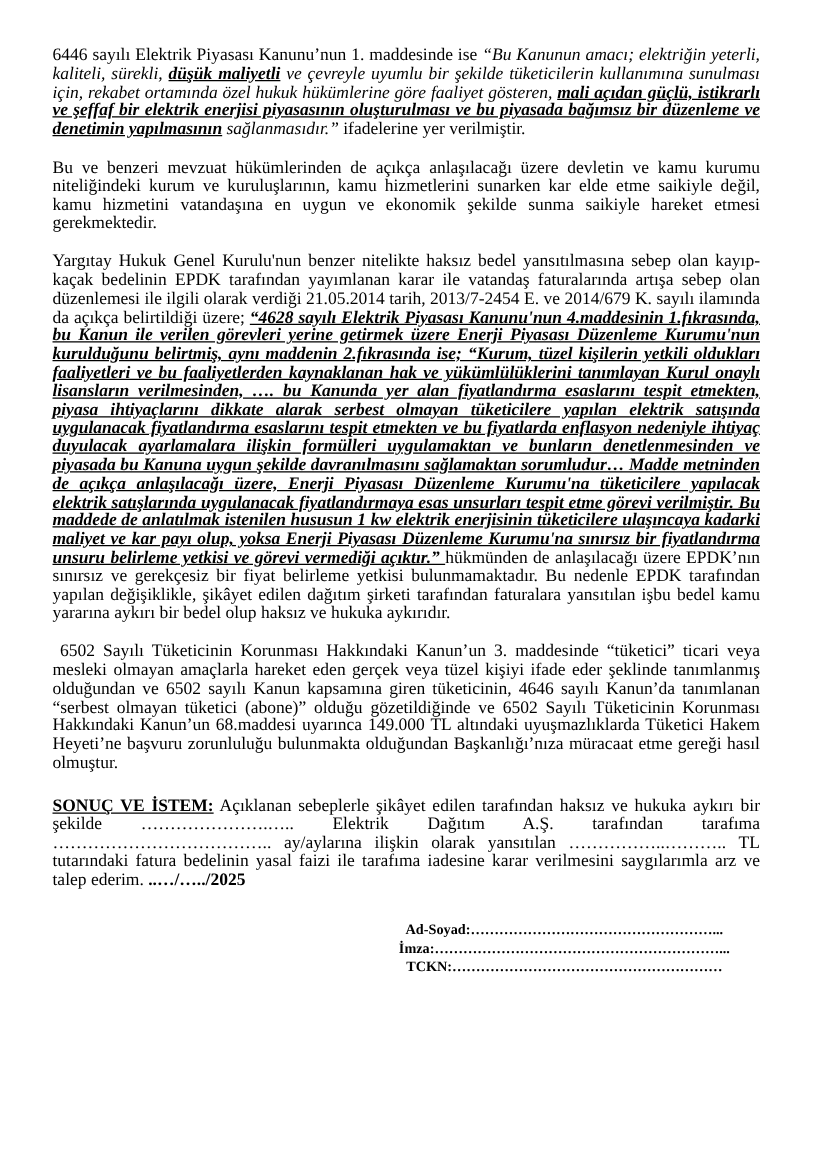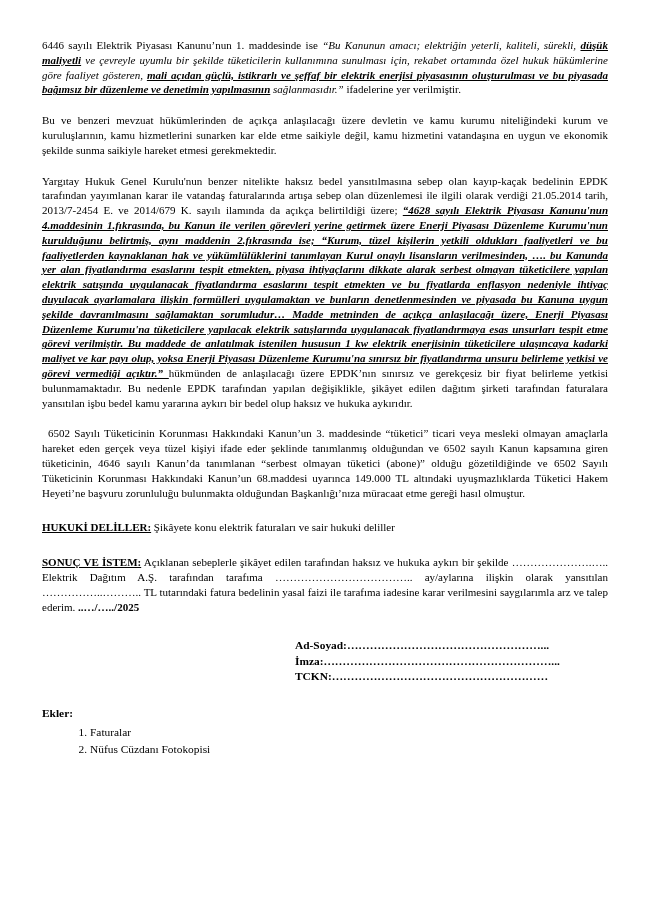--- a/index.html
+++ b/index.html
@@ -16,35 +16,35 @@
   }
   .page {
     box-sizing: border-box;
     width: 650px;
     height: 920px;
     padding: 38px 42px 20px 42px;
     background: #ffffff;
   }
   .doc p {
     margin: 0 0 16px 0;
-    font-size: 11px;
+    font-size: 14px;
     line-height: 14.8px;
     text-align: justify;
   }
   .b { font-weight: bold; }
   .i { font-style: italic; }
   .u { text-decoration: underline; }
   .indent { text-indent: 6px; }
   .gap-sm { margin-bottom: 20px !important; }
   .signature {
     margin: 24px 0 0 253px;
     font-size: 11.4px;
     line-height: 15.2px;
     font-weight: bold;
-    text-align: left;
+    text-align: center;
   }
   .signature div { white-space: nowrap; overflow: hidden; }
   .attachments {
     margin-top: 22px;
     font-size: 11.4px;
     line-height: 14.8px;
   }
   .attachments .title { font-weight: bold; }
   .attachments ol {
     margin: 4px 0 0 0;
@@ -69,37 +69,27 @@
     </p>
 
     <p>
       <span>Yargıtay Hukuk Genel Kurulu'nun benzer nitelikte haksız bedel yansıtılmasına sebep olan kayıp-kaçak bedelinin EPDK tarafından yayımlanan karar ile vatandaş faturalarında artışa sebep olan düzenlemesi ile ilgili olarak verdiği 21.05.2014 tarih, 2013/7-2454 E. ve 2014/679 K. sayılı ilamında da açıkça belirtildiği üzere; </span><span class="b i u">“4628 sayılı Elektrik Piyasası Kanunu'nun 4.maddesinin 1.fıkrasında, bu Kanun ile verilen görevleri yerine getirmek üzere Enerji Piyasası Düzenleme Kurumu'nun kurulduğunu belirtmiş, aynı maddenin 2.fıkrasında ise; “Kurum, tüzel kişilerin yetkili oldukları faaliyetleri ve bu faaliyetlerden kaynaklanan hak ve yükümlülüklerini tanımlayan Kurul onaylı lisansların verilmesinden, …. bu Kanunda yer alan fiyatlandırma esaslarını tespit etmekten, piyasa ihtiyaçlarını dikkate alarak serbest olmayan tüketicilere yapılan elektrik satışında uygulanacak fiyatlandırma esaslarını tespit etmekten ve bu fiyatlarda enflasyon nedeniyle ihtiyaç duyulacak ayarlamalara ilişkin formülleri uygulamaktan ve bunların denetlenmesinden ve piyasada bu Kanuna uygun şekilde davranılmasını sağlamaktan sorumludur… Madde metninden de açıkça anlaşılacağı üzere, Enerji Piyasası Düzenleme Kurumu'na tüketicilere yapılacak elektrik satışlarında uygulanacak fiyatlandırmaya esas unsurları tespit etme görevi verilmiştir. Bu maddede de anlatılmak istenilen hususun 1 kw elektrik enerjisinin tüketicilere ulaşıncaya kadarki maliyet ve kar payı olup, yoksa Enerji Piyasası Düzenleme Kurumu'na sınırsız bir fiyatlandırma unsuru belirleme yetkisi ve görevi vermediği açıktır.” </span><span>hükmünden de anlaşılacağı üzere EPDK’nın sınırsız ve gerekçesiz bir fiyat belirleme yetkisi bulunmamaktadır. Bu nedenle EPDK tarafından yapılan değişiklikle, şikâyet edilen dağıtım şirketi tarafından faturalara yansıtılan işbu bedel kamu yararına aykırı bir bedel olup haksız ve hukuka aykırıdır.</span>
     </p>
 
     <p class="indent gap-sm">
       <span>6502 Sayılı Tüketicinin Korunması Hakkındaki Kanun’un 3. maddesinde “tüketici” ticari veya mesleki olmayan amaçlarla hareket eden gerçek veya tüzel kişiyi ifade eder şeklinde tanımlanmış olduğundan ve 6502 sayılı Kanun kapsamına giren tüketicinin, 4646 sayılı Kanun’da tanımlanan “serbest olmayan tüketici (abone)” olduğu gözetildiğinde ve 6502 Sayılı Tüketicinin Korunması Hakkındaki Kanun’un 68.maddesi uyarınca 149.000 TL altındaki uyuşmazlıklarda Tüketici Hakem Heyeti’ne başvuru zorunluluğu bulunmakta olduğundan Başkanlığı’nıza müracaat etme gereği hasıl olmuştur.</span>
     </p>
 
-    <p class="gap-sm">
-      <span class="b u">HUKUKİ DELİLLER:</span><span> Şikâyete konu elektrik faturaları ve sair hukuki deliller</span>
-    </p>
 
 
     <p>
       <span class="b u">SONUÇ VE İSTEM:</span><span> Açıklanan sebeplerle şikâyet edilen tarafından haksız ve hukuka aykırı bir şekilde ………………….….. Elektrik Dağıtım A.Ş. tarafından tarafıma ……………………………….. ay/aylarına ilişkin olarak yansıtılan ……………..……….. TL tutarındaki fatura bedelinin yasal faizi ile tarafıma iadesine karar verilmesini saygılarımla arz ve talep ederim. </span><span class="b">..…/…../2025</span>
     </p>
 
     <div class="signature">
       <div><span>Ad-Soyad:</span><span>……………………………………………...</span></div>
       <div><span>İmza:</span><span>……………………………………………………...</span></div>
       <div><span>TCKN:</span><span>…………………………………………………</span></div>
     </div>
 
-    <div class="attachments">
-      <div class="title">Ekler:</div>
-      <ol>
-        <li><span>Faturalar</span></li>
-        <li><span>Nüfus Cüzdanı Fotokopisi</span></li>
-      </ol>
-    </div>
 
   </div>
 </div>
 
 </body></html>

